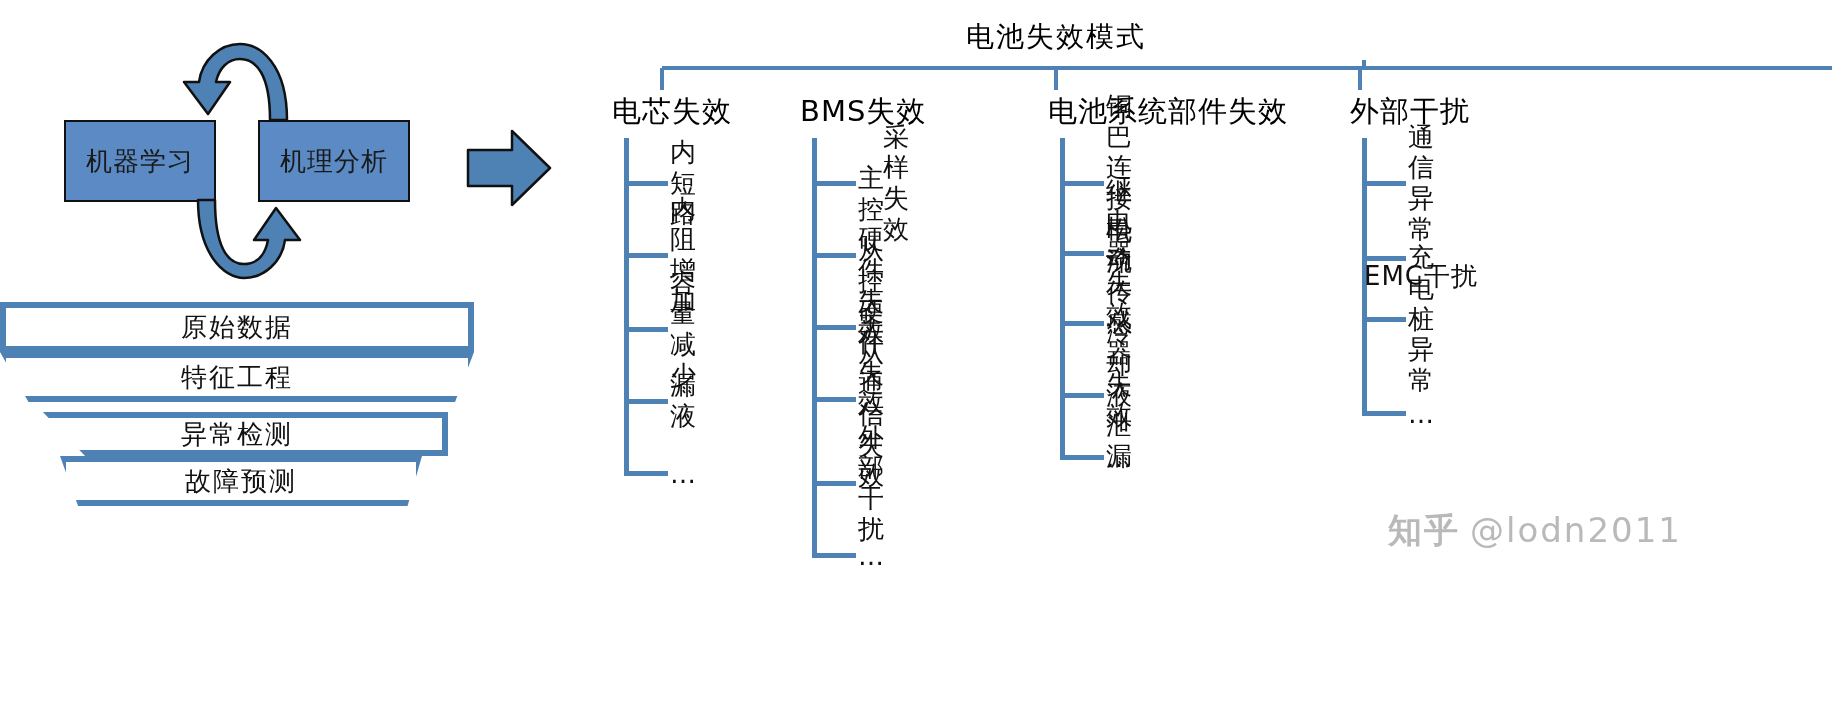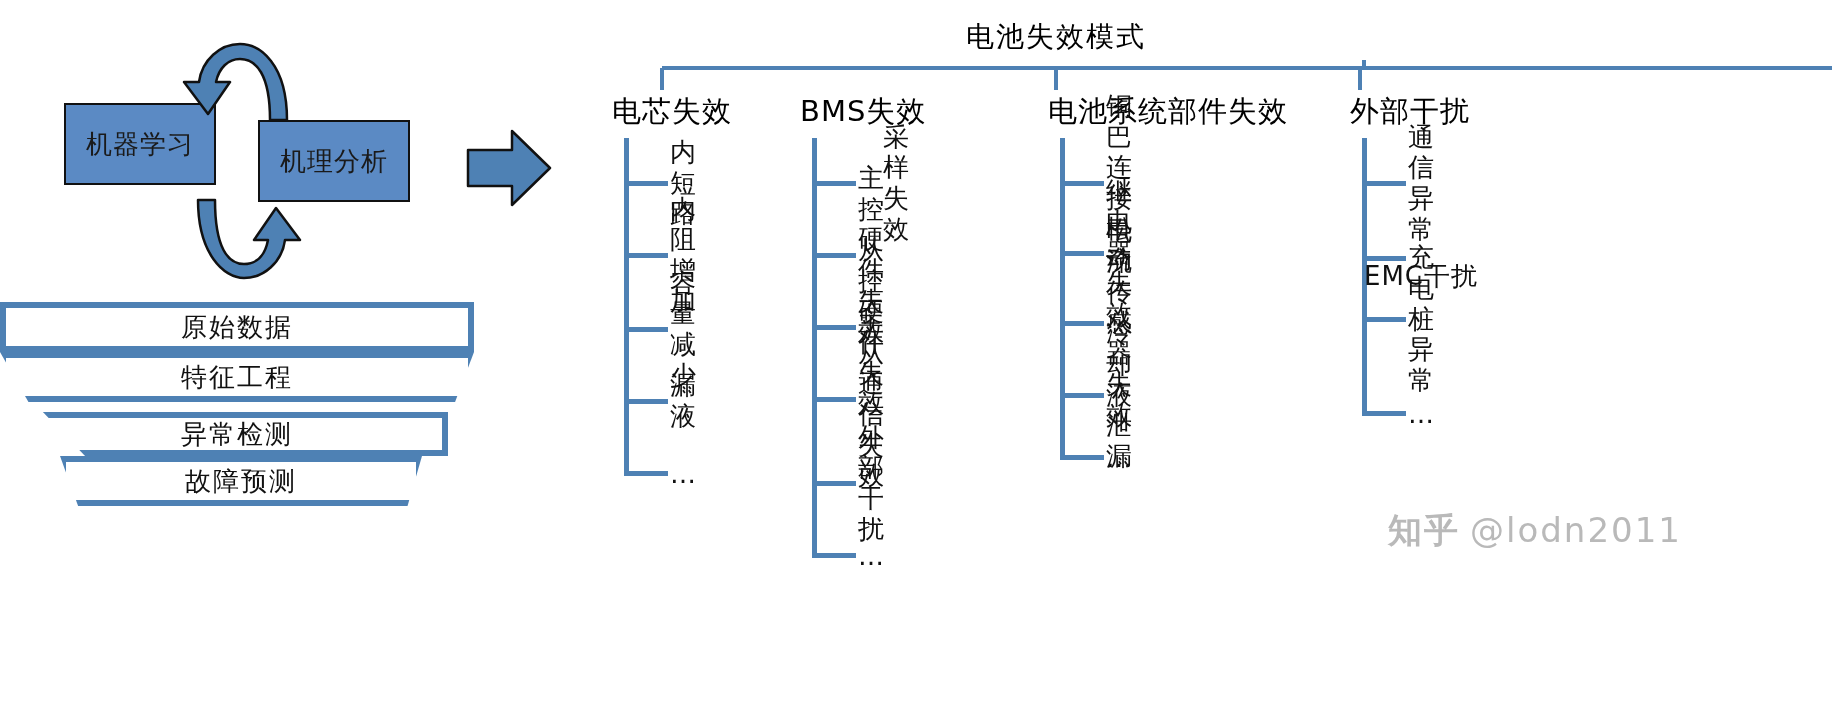--- a/index.html
+++ b/index.html
@@ -21,21 +21,21 @@
     position: absolute;
     background: #5b8ac4;
     border: 2px solid #111111;
     display: flex;
     align-items: center;
     justify-content: center;
     font-size: 26px;
     color: #1a1a1a;
     letter-spacing: 1px;
   }
-  #box-ml   { left: 64px;  top: 103px; width: 152px; height: 82px; }
+  #box-ml   { left: 64px;  top: 120px; width: 152px; height: 82px; }
   #box-mech { left: 258px; top: 120px; width: 152px; height: 82px; }
 
   .cycle-arrow { position: absolute; }
   #arrow-top    { left: 182px; top: 40px;  width: 120px; height: 82px; }
   #arrow-bottom { left: 182px; top: 198px; width: 120px; height: 90px; }
 
   
   #block-arrow { position: absolute; left: 466px; top: 128px; width: 86px; height: 80px; }
 
   

